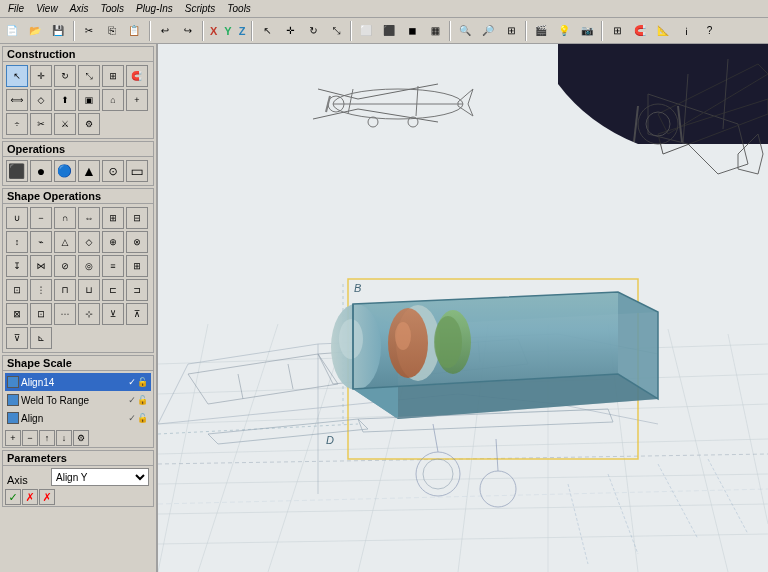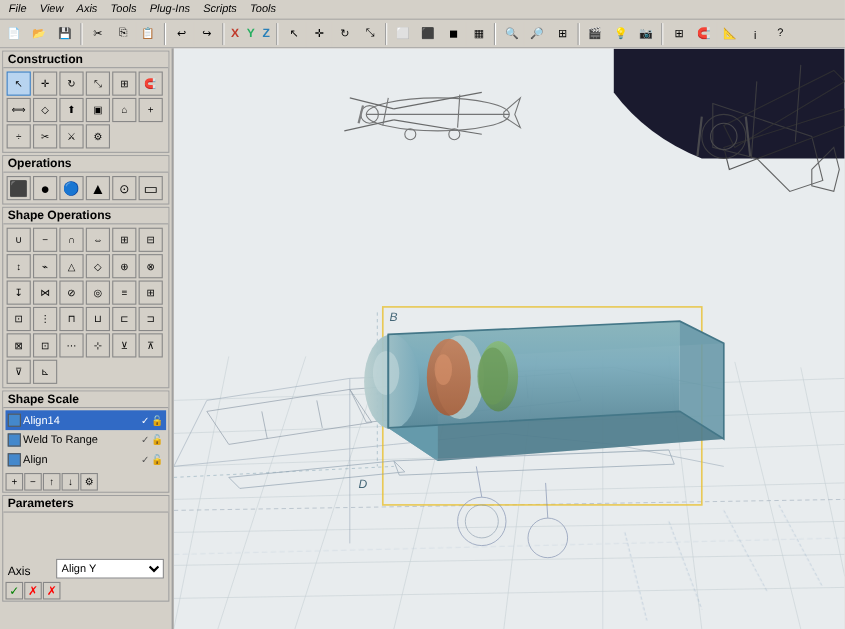--- a/index.html
+++ b/index.html
@@ -155,21 +155,20 @@
       font-size: 11px;
       gap: 4px;
     }
     .param-label { width: 40px; }
     .param-select {
       flex: 1;
       height: 18px;
       font-size: 10px;
       background: white;
       border: 1px solid #888;
-      margin-top: 40px;
     }
 
     
     #viewport {
       flex: 1;
       background: #e8e8e8;
       position: relative;
       overflow: hidden;
     }
 

